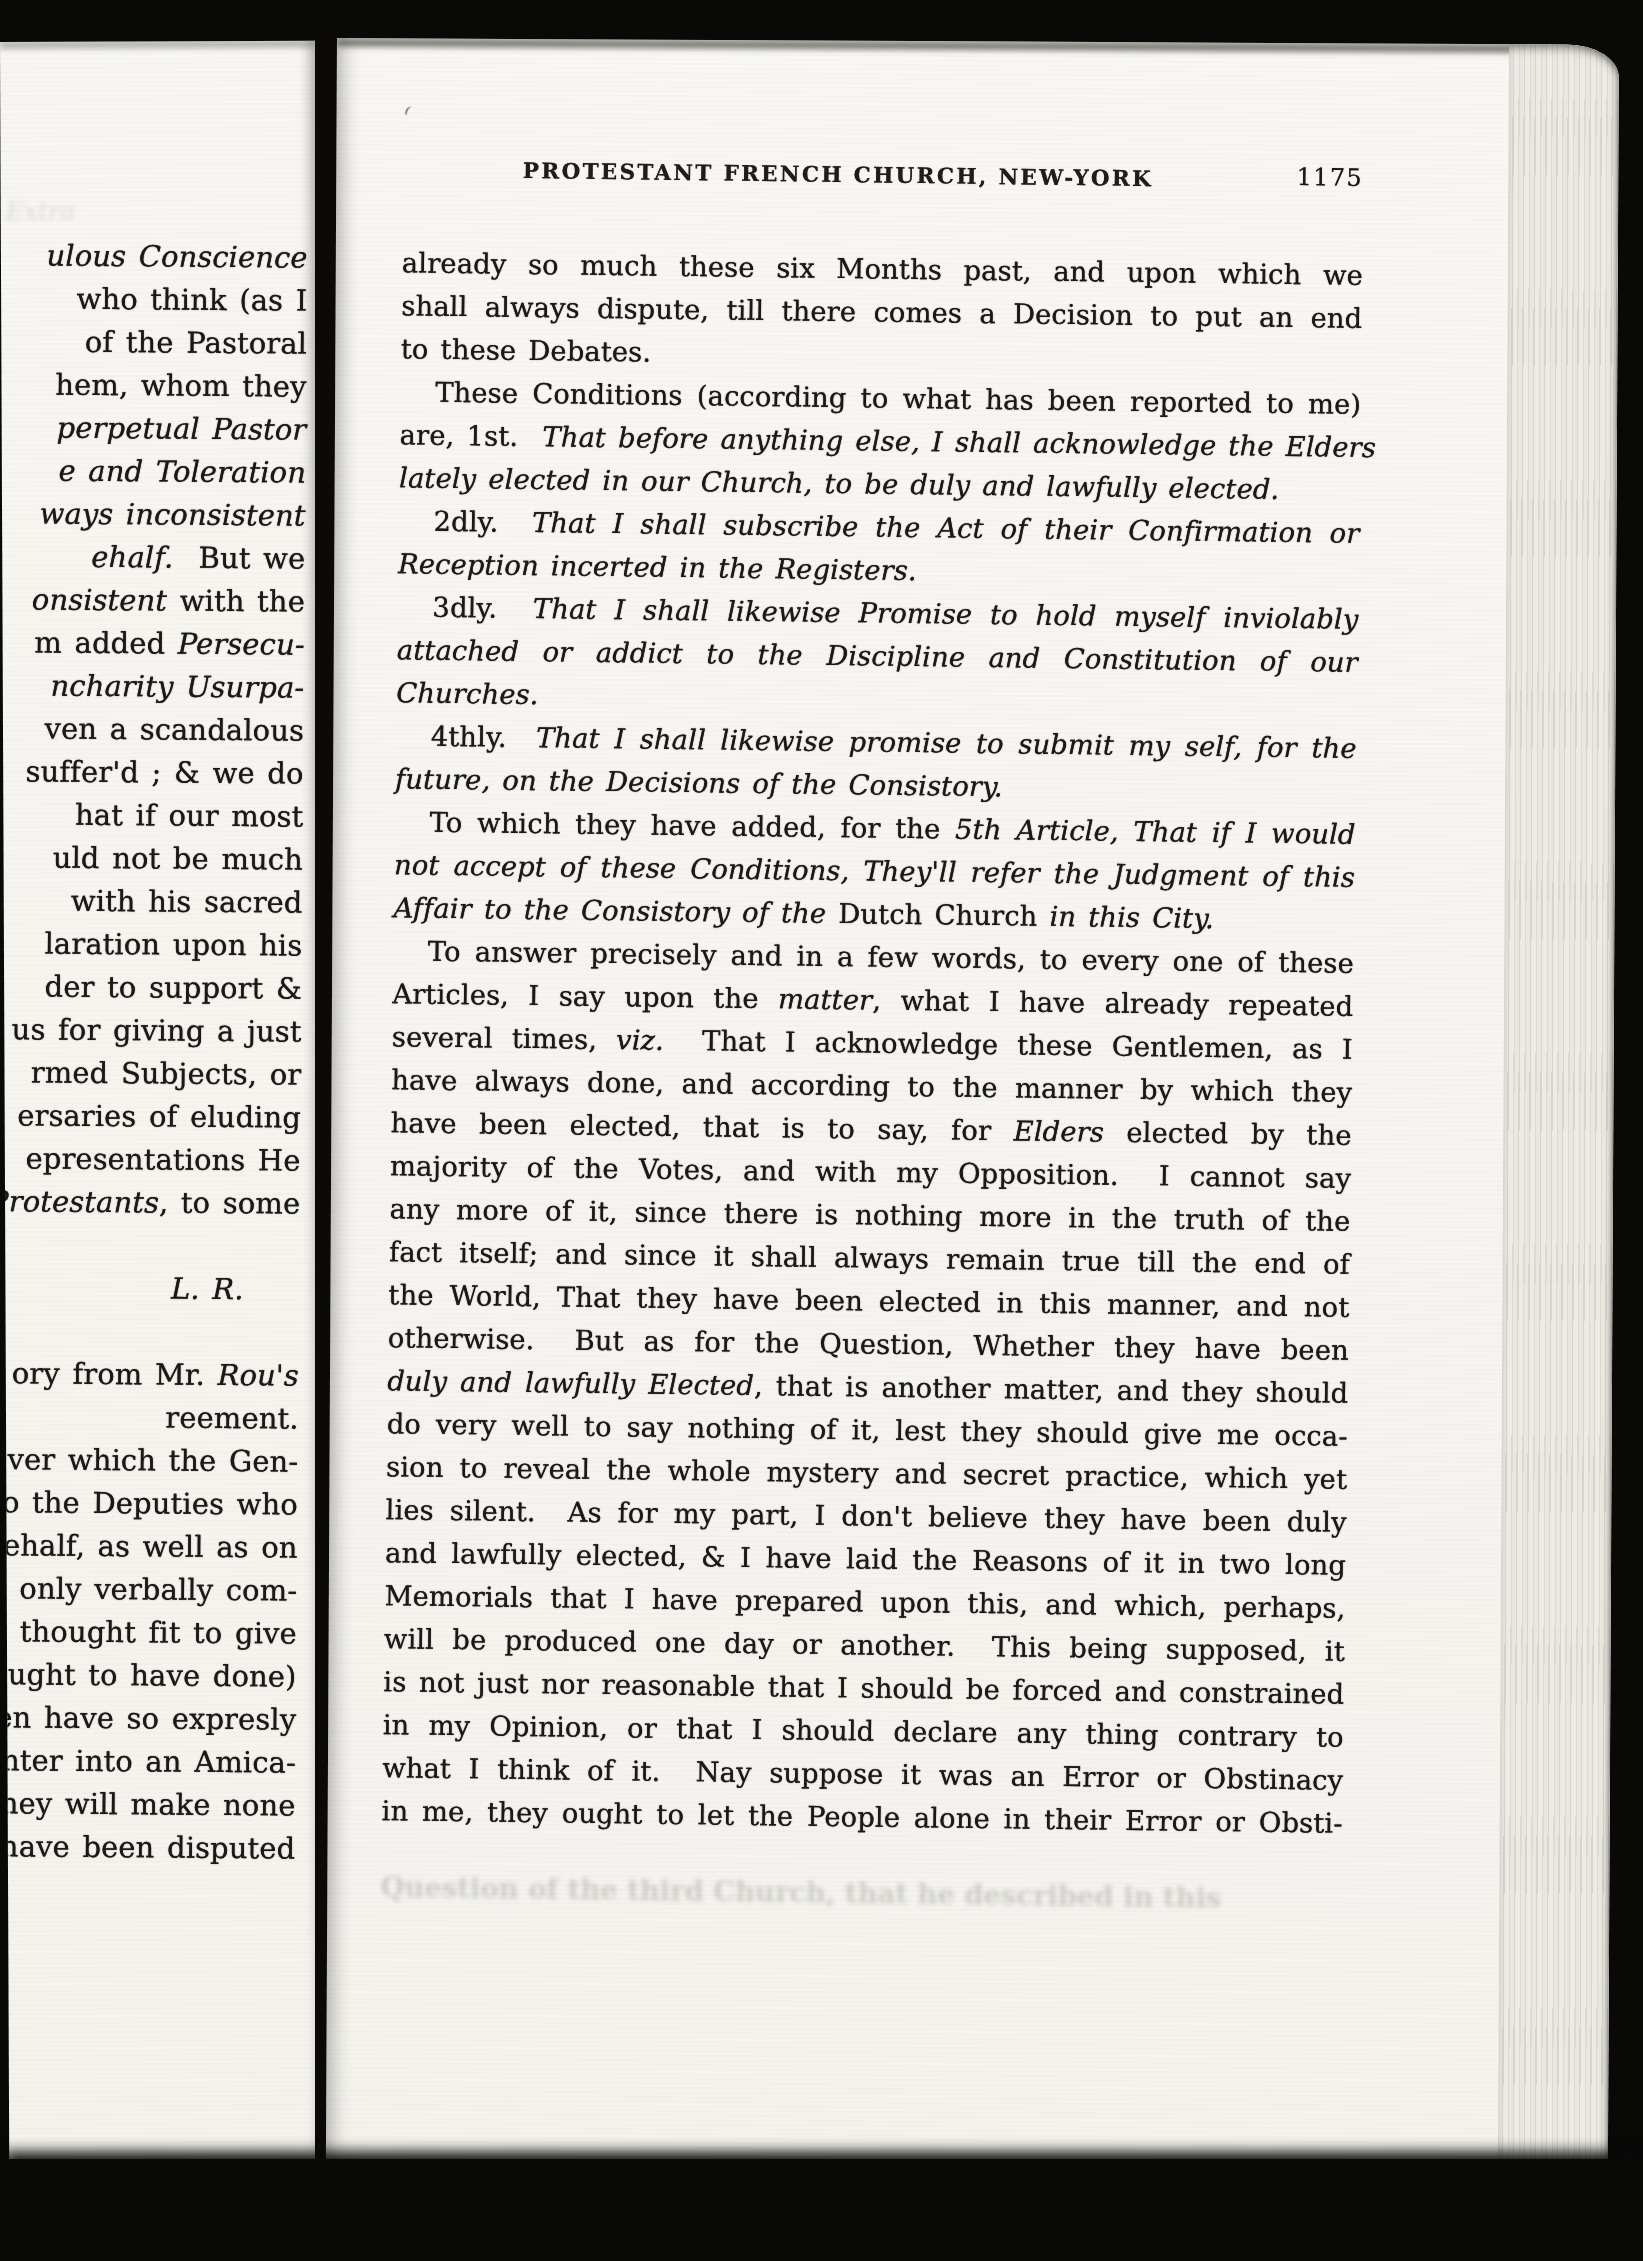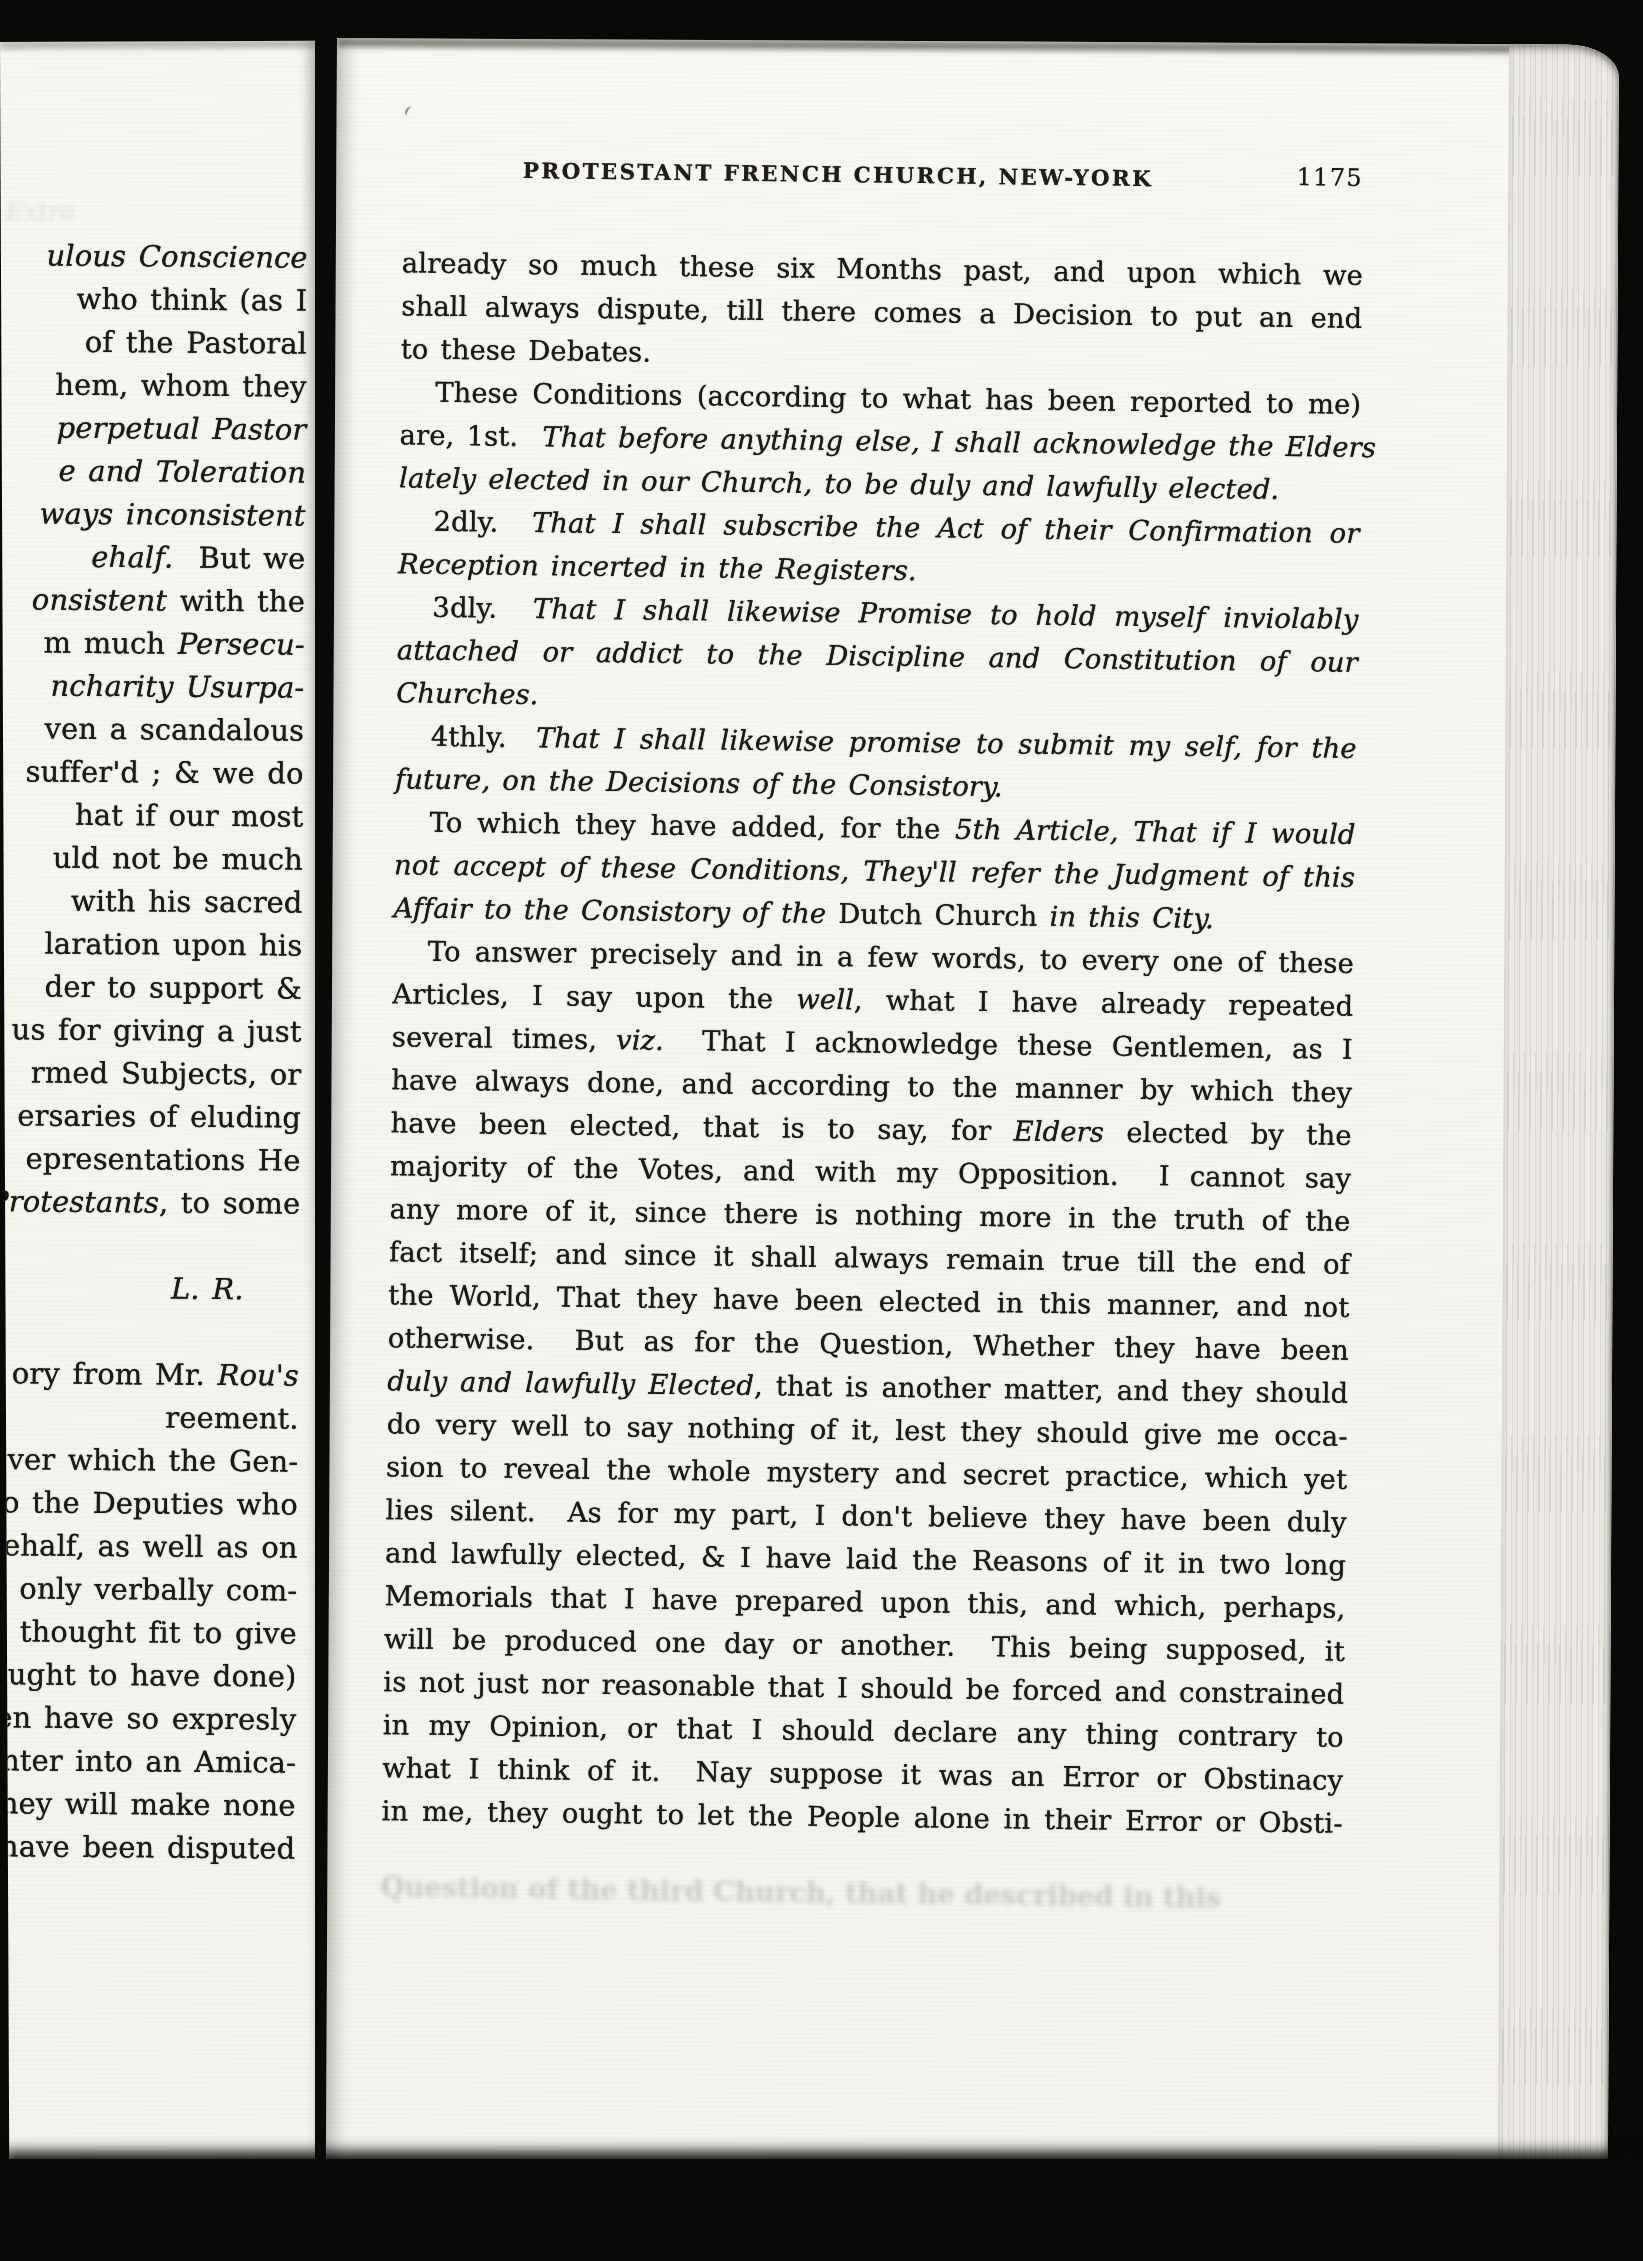--- a/index.html
+++ b/index.html
@@ -142,21 +142,21 @@
     <div class="left-text" id="left-lines">
         <div class="tline"><span class="it">ulous Conscience</span></div>
         <div class="tline"><span>who think (as I</span></div>
         <div class="tline"><span>of the Pastoral</span></div>
         <div class="tline"><span>hem, whom they</span></div>
         <div class="tline"><span class="it">perpetual Pastor</span></div>
         <div class="tline"><span class="it">e and Toleration</span></div>
         <div class="tline"><span class="it">ways inconsistent</span></div>
         <div class="tline"><span class="it">ehalf.</span><span>&nbsp; But we</span></div>
         <div class="tline"><span class="it">onsistent</span><span> with the</span></div>
-        <div class="tline"><span>m much </span><span class="it">Persecu-</span></div>
+        <div class="tline"><span>m added </span><span class="it">Persecu-</span></div>
         <div class="tline"><span class="it">ncharity Usurpa-</span></div>
         <div class="tline"><span>ven a scandalous</span></div>
         <div class="tline"><span>suffer'd ; &amp; we do</span></div>
         <div class="tline"><span>hat if our most</span></div>
         <div class="tline"><span>uld not be much</span></div>
         <div class="tline"><span>with his sacred</span></div>
         <div class="tline"><span>laration upon his</span></div>
         <div class="tline"><span>der to support &amp;</span></div>
         <div class="tline"><span>us for giving a just</span></div>
         <div class="tline"><span>rmed Subjects, or</span></div>
@@ -203,21 +203,21 @@
           <div class="tline pend"><span class="it">Reception incerted in the Registers.</span></div>
           <div class="tline indent"><span>3dly.&nbsp; </span><span class="it">That I shall likewise Promise to hold myself inviolably</span></div>
           <div class="tline"><span class="it">attached or addict to the Discipline and Constitution of our</span></div>
           <div class="tline pend"><span class="it">Churches.</span></div>
           <div class="tline indent"><span>4thly.&nbsp; </span><span class="it">That I shall likewise promise to submit my self, for the</span></div>
           <div class="tline pend"><span class="it">future, on the Decisions of the Consistory.</span></div>
           <div class="tline indent"><span>To which they have added, for the </span><span class="it">5th Article, That if I would</span></div>
           <div class="tline"><span class="it">not accept of these Conditions, They'll refer the Judgment of this</span></div>
           <div class="tline pend"><span class="it">Affair to the Consistory of the </span><span>Dutch Church </span><span class="it">in this City.</span></div>
           <div class="tline indent"><span>To answer precisely and in a few words, to every one of these</span></div>
-          <div class="tline"><span>Articles, I say upon the </span><span class="it">well</span><span>, what I have already repeated</span></div>
+          <div class="tline"><span>Articles, I say upon the </span><span class="it">matter</span><span>, what I have already repeated</span></div>
           <div class="tline"><span>several times, </span><span class="it">viz.</span><span>&nbsp; That I acknowledge these Gentlemen, as I</span></div>
           <div class="tline"><span>have always done, and according to the manner by which they</span></div>
           <div class="tline"><span>have been elected, that is to say, for </span><span class="it">Elders</span><span> elected by the</span></div>
           <div class="tline"><span>majority of the Votes, and with my Opposition.&nbsp; I cannot say</span></div>
           <div class="tline"><span>any more of it, since there is nothing more in the truth of the</span></div>
           <div class="tline"><span>fact itself; and since it shall always remain true till the end of</span></div>
           <div class="tline"><span>the World, That they have been elected in this manner, and not</span></div>
           <div class="tline"><span>otherwise.&nbsp; But as for the Question, Whether they have been</span></div>
           <div class="tline"><span class="it">duly and lawfully Elected</span><span>, that is another matter, and they should</span></div>
           <div class="tline"><span>do very well to say nothing of it, lest they should give me occa-</span></div>

